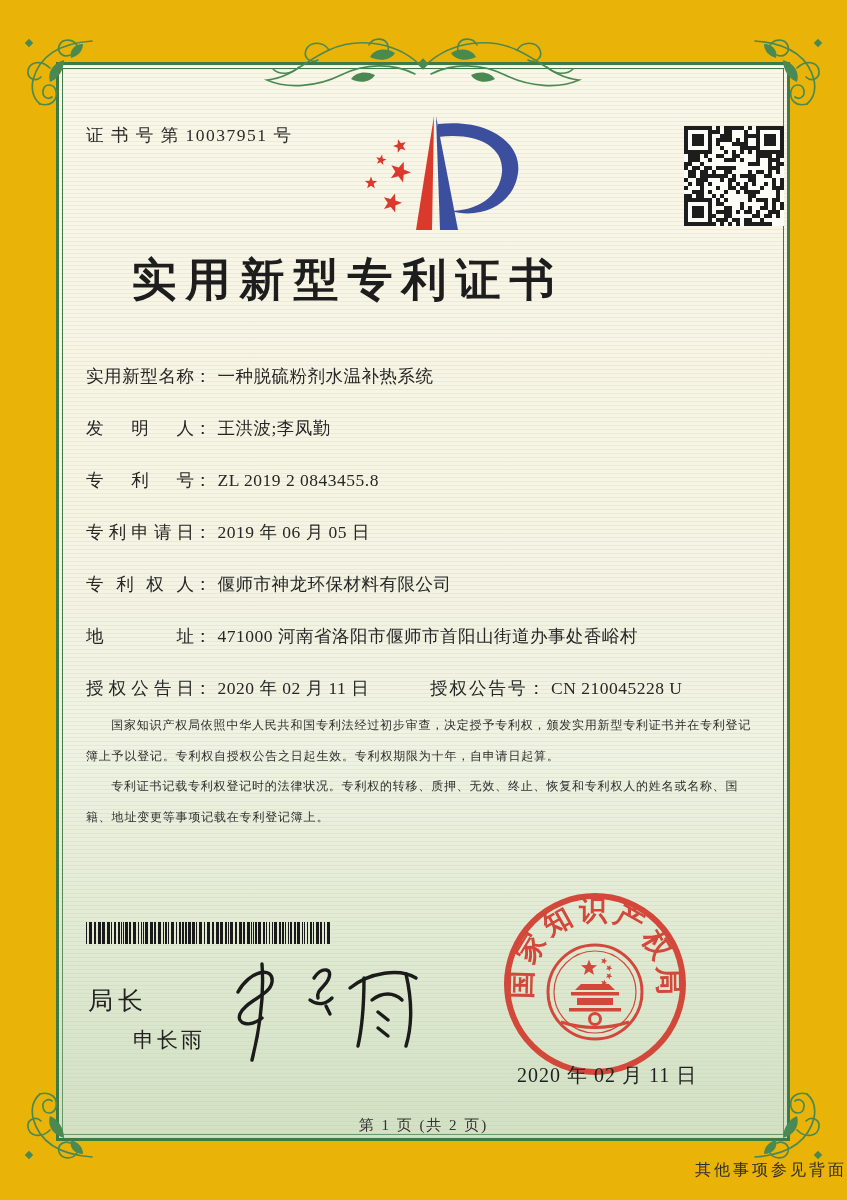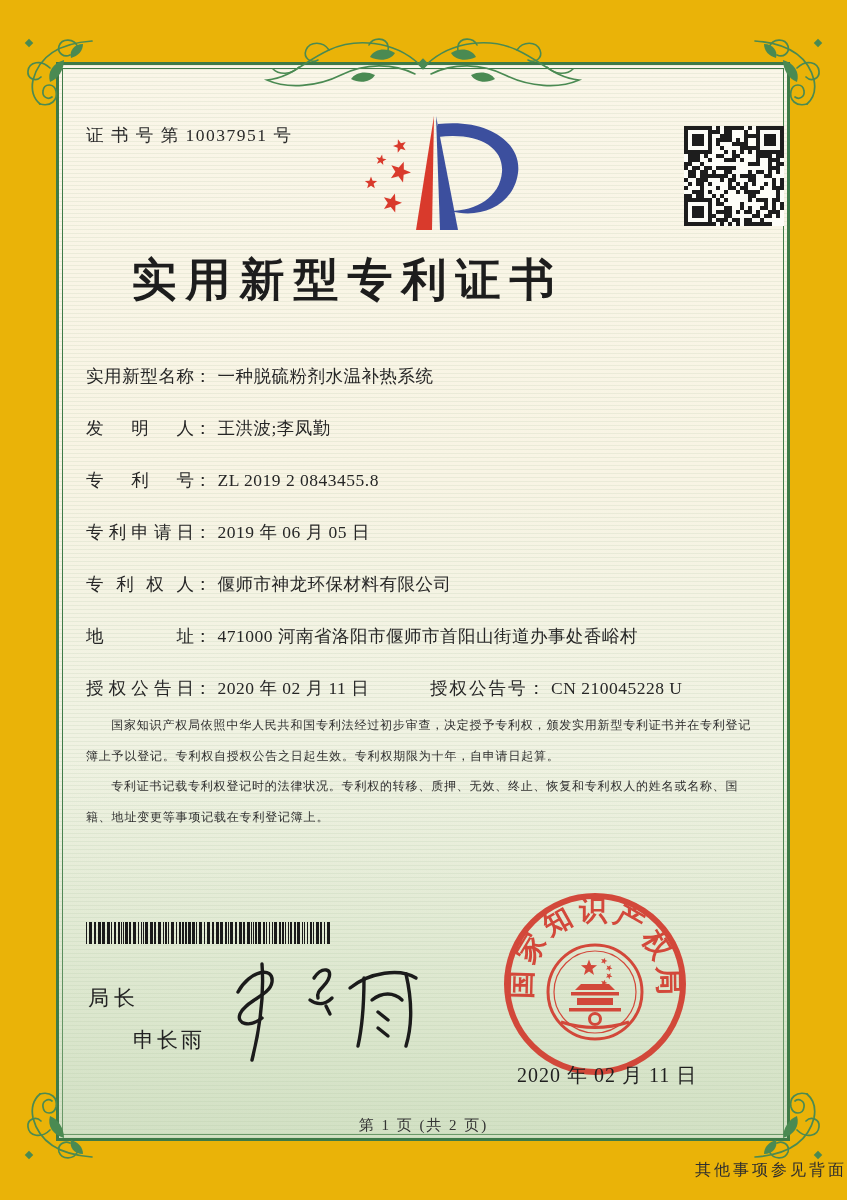--- a/index.html
+++ b/index.html
@@ -39,21 +39,21 @@
   .grant-no-pair { position:absolute; left:344px; top:0; }
   .grant-no-pair .lbl2 { letter-spacing:2px; }
 
   
   .body-text { position:absolute; left:86px; top:710px; width:676px;
            font-size:12px; line-height:30.5px; color:#2e2e2e; letter-spacing:0.8px; }
   .body-text p { text-indent:2.1em; }
 
   
   .barcode { position:absolute; left:86px; top:922px; width:248px; height:22px; }
-  .director-title { position:absolute; left:88px; top:984px; font-size:21px; color:#222; letter-spacing:5px; }
+  .director-title { position:absolute; left:88px; top:984px; font-size:25px; color:#222; letter-spacing:5px; }
   .director-name { position:absolute; left:88px; top:1026px; font-size:21px; color:#222; letter-spacing:3px;margin-left:45px; }
   .signature { position:absolute; left:210px; top:944px; width:230px; height:120px; }
   .seal { position:absolute; left:497px; top:886px; width:196px; height:196px; opacity:0.92; }
   .seal-date { position:absolute; left:517px; top:1062px; font-size:20px; color:#1f1f1f; letter-spacing:1px; }
   .page-info { position:absolute; left:0; top:1116px; width:847px; text-align:center; font-size:15px; color:#333; letter-spacing:2px; }
   .back-note { position:absolute; left:0; top:1160px; width:847px; text-align:right; font-size:16px; color:#2e2e2e; letter-spacing:3px; }
 
   svg { display:block; width:100%; height:100%; }
 </style>
 </head>

